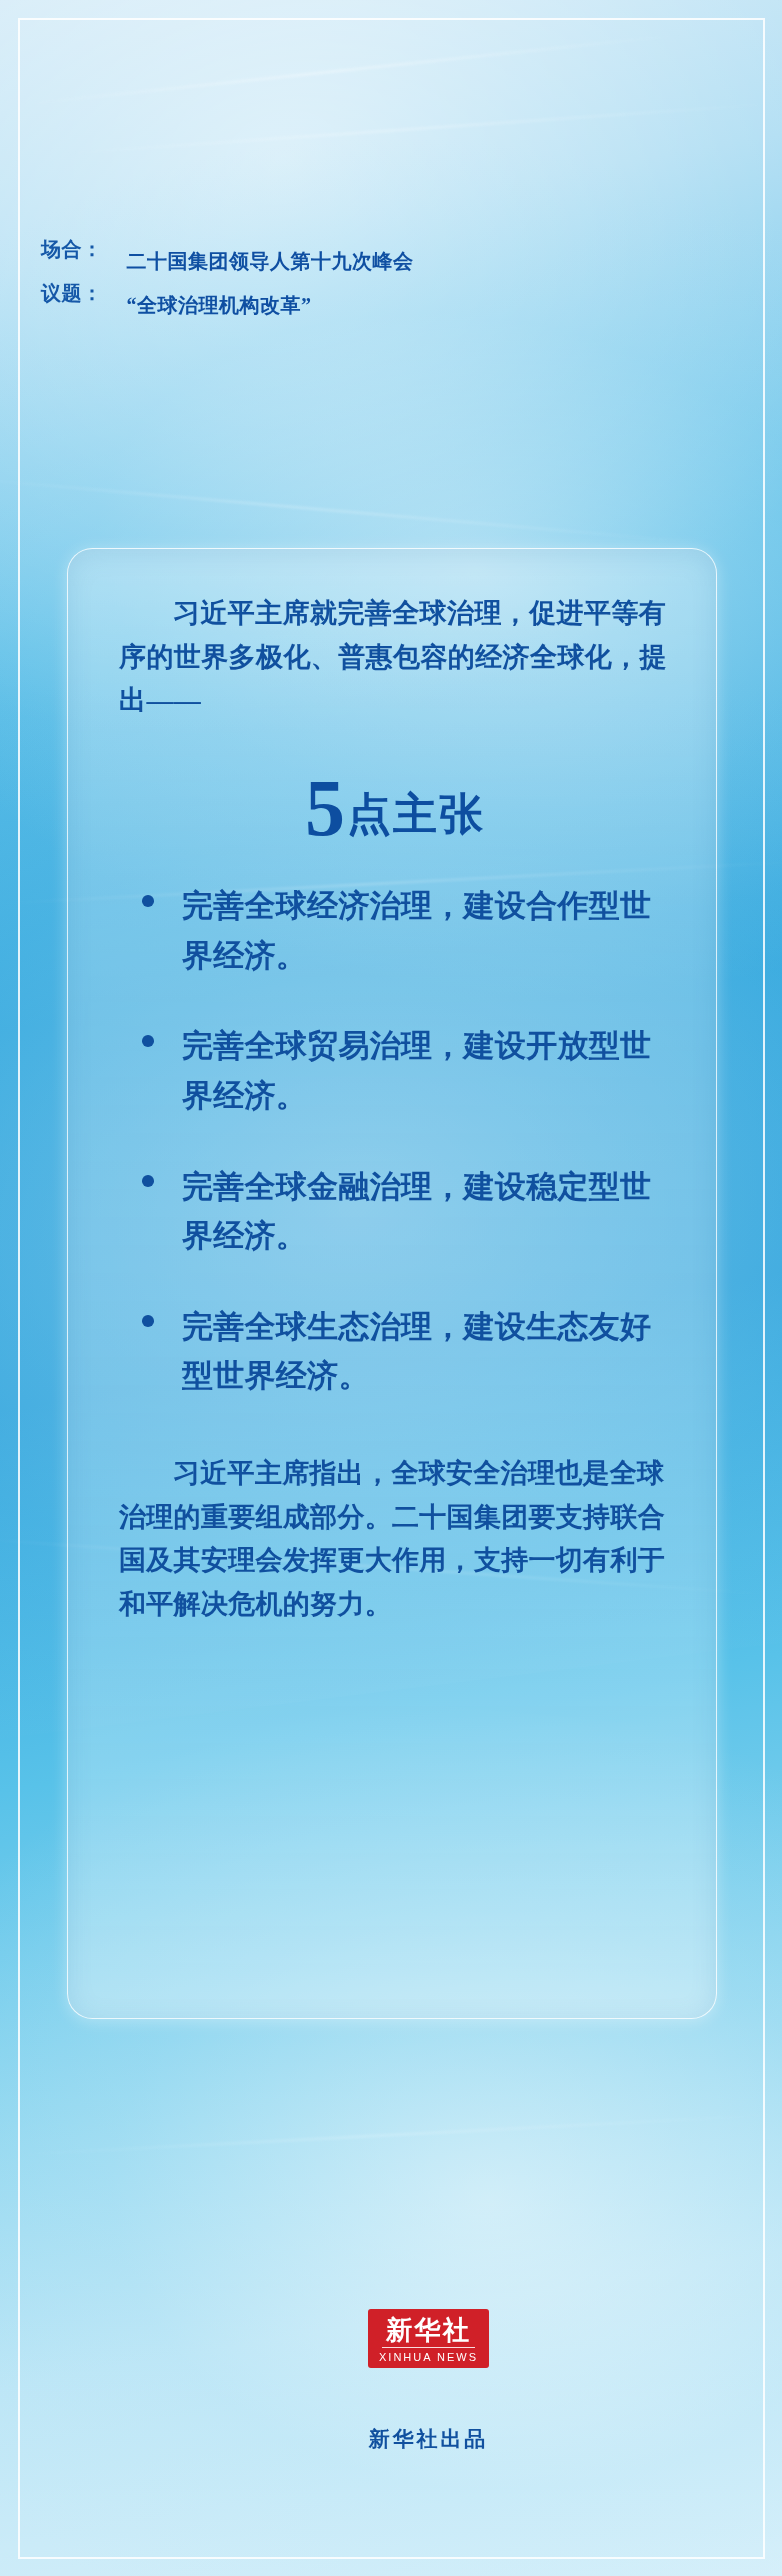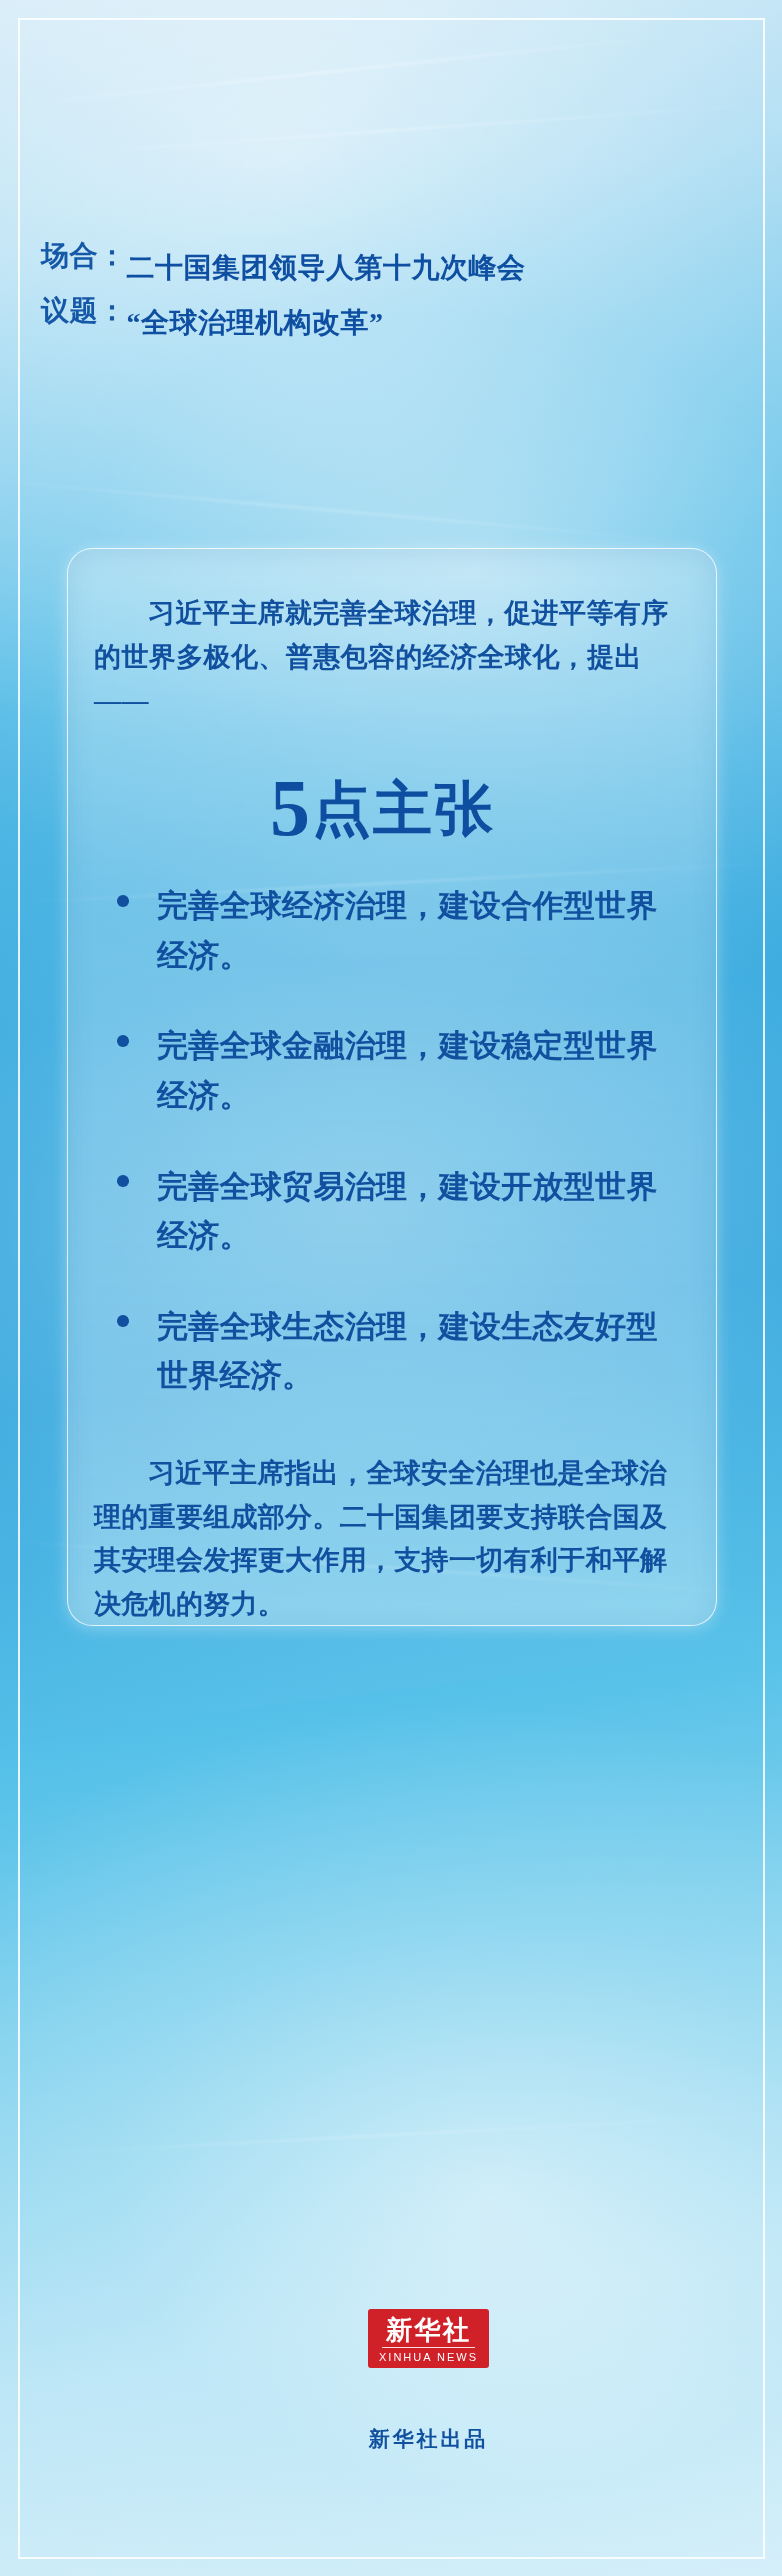--- a/index.html
+++ b/index.html
@@ -73,25 +73,26 @@
   .meta {
     position: absolute;
     left: 41px;
     top: 235px;
     width: 704px;
     color: #123f8a;
   }
   .meta-row {
     display: flex;
     align-items: flex-start;
-    font-size: 28px;
+    font-size: 20px;
     line-height: 1.48;
     font-weight: bold;
     margin-bottom: 2px;
     letter-spacing: 0.5px;
+    gap: 24px;
   }
   .meta-label {
     flex: 0 0 auto;
     color: #1558a8;
     white-space: nowrap;
   }
   .meta-value {
     flex: 1 1 auto;
     color: #0f4fa2;
     margin-top: 12px;
@@ -105,27 +106,27 @@
     margin-top: -3.9px;
     margin-bottom: 5.9px;
   }
 
   
   .card {
     position: absolute;
     left: 67px;
     top: 548px;
     width: 650px;
-    height: 1078px;
+    height: 1471px;
     border-radius: 25.4px;
     background: linear-gradient(180deg, rgba(255,255,255,0.30) 0%, rgba(255,255,255,0.22) 35%, rgba(228,246,253,0.30) 75%, rgba(255,255,255,0.34) 100%);
     border: 1px solid rgba(255,255,255,0.75);
     box-shadow: 0 3.9px 27px rgba(20,90,150,0.12) inset, 0 2px 15.7px rgba(255,255,255,0.35);
     box-sizing: border-box;
-    padding: 43px 45px 39px 26px;
+    padding: 43px 45px 39px 51px;
     color: #114b96;
   }
   .lede {
     font-size: 27px;
     line-height: 1.62;
     font-weight: bold;
     color: #10509f;
     text-indent: 2em;
     letter-spacing: 0.4px;
   }
@@ -137,21 +138,21 @@
     font-weight: bold;
     white-space: nowrap;
   }
   .headline .num {
     font-size: 80px;
     line-height: 1;
     vertical-align: -5.9px;
     letter-spacing: 2px;
   }
   .headline .txt {
-    font-size: 59px;
+    font-size: 44px;
     line-height: 1;
     letter-spacing: 2px;
   }
   .points {
     list-style: none;
     margin: 0;
     padding: 0 0 0 5.9px;
   }
   .point {
     position: relative;
@@ -271,25 +272,25 @@
       <span class="num">5</span><span class="txt">点主张</span>
     </div>
 
     <ul class="points">
       <li class="point">
         <span class="dot"></span>
         <span>完善全球经济治理，建设合作型世界经济。</span>
       </li>
       <li class="point">
         <span class="dot"></span>
-        <span>完善全球金融治理，建设稳定型世界经济。</span>
+        <span>完善全球贸易治理，建设开放型世界经济。</span>
       </li>
       <li class="point">
         <span class="dot"></span>
-        <span>完善全球贸易治理，建设开放型世界经济。</span>
+        <span>完善全球金融治理，建设稳定型世界经济。</span>
       </li>
       <li class="point">
         <span class="dot"></span>
         <span>完善全球生态治理，建设生态友好型世界经济。</span>
       </li>
     </ul>
 
     <div class="closing">习近平主席指出，全球安全治理也是全球治理的重要组成部分。二十国集团要支持联合国及其安理会发挥更大作用，支持一切有利于和平解决危机的努力。</div>
 
   </div>

